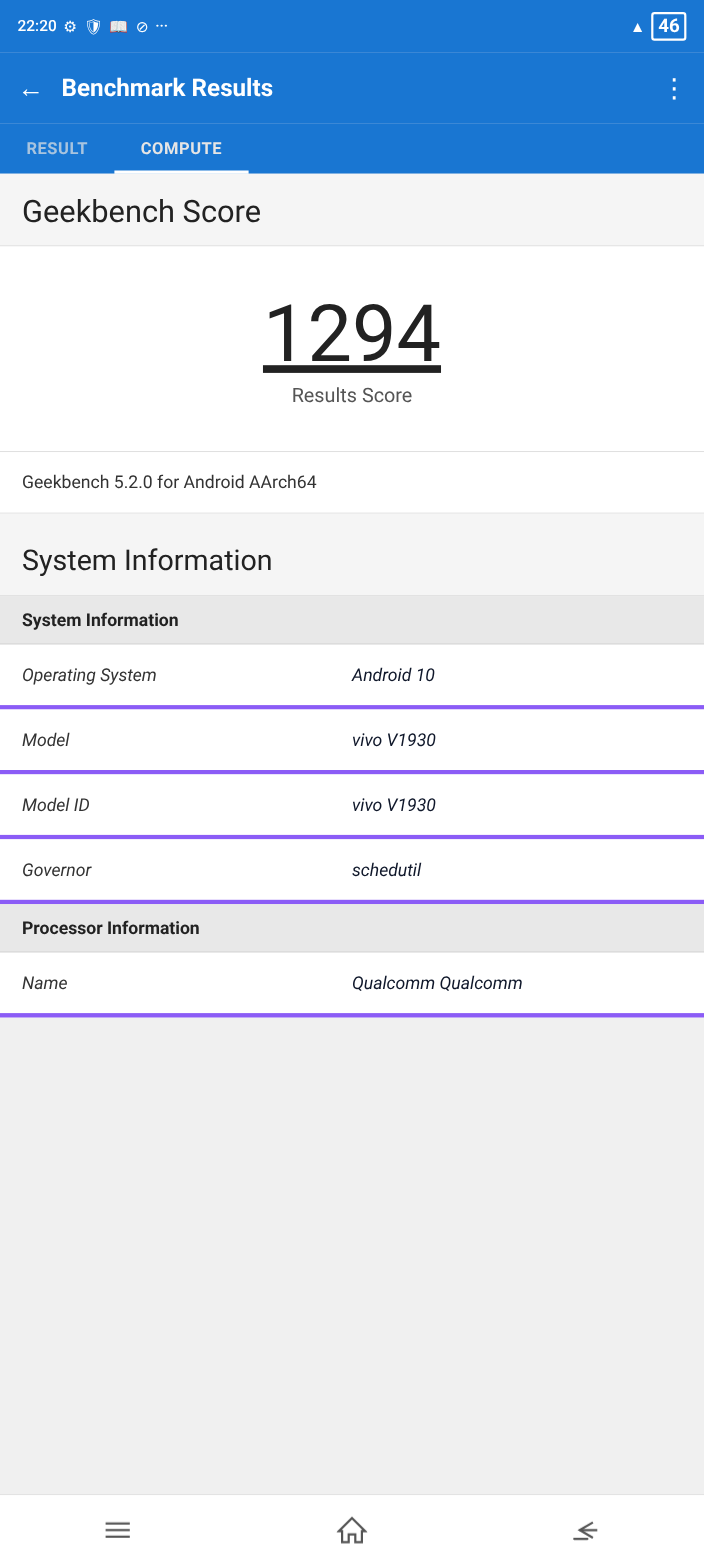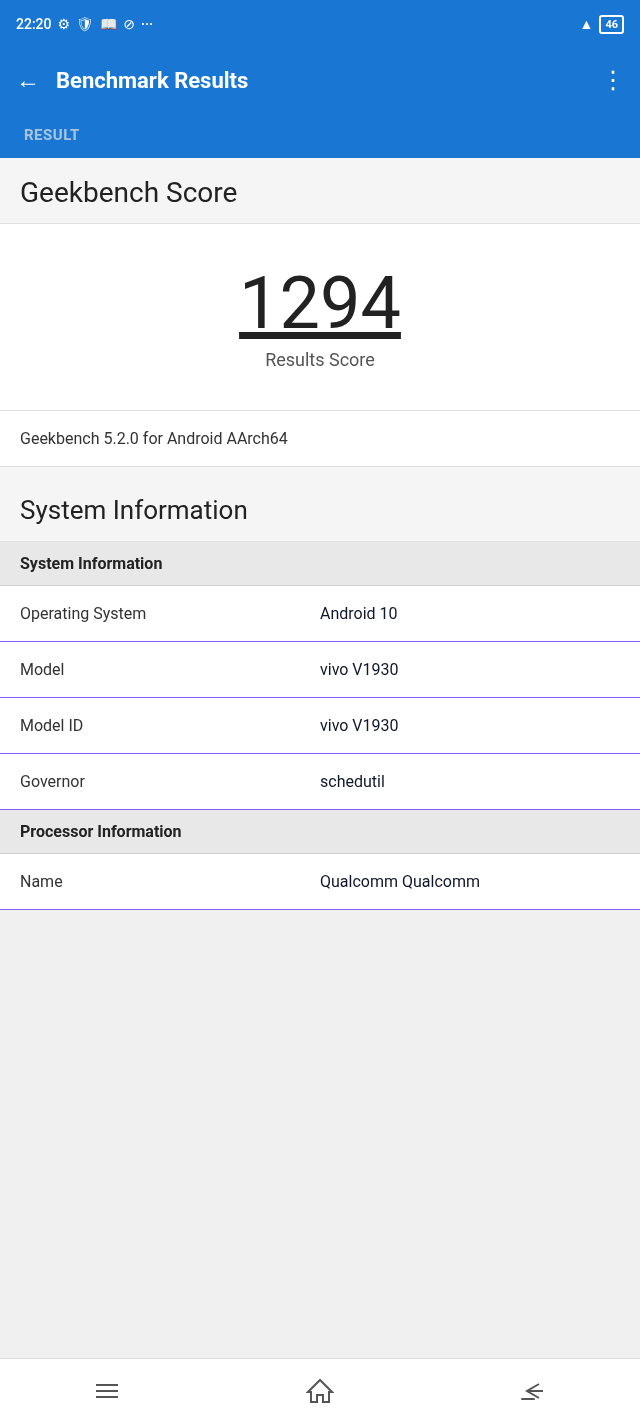--- a/index.html
+++ b/index.html
@@ -31,21 +31,21 @@
     }
     .status-right {
       display: flex;
       align-items: center;
       gap: 6px;
     }
     .battery-box {
       border: 2px solid white;
       border-radius: 3px;
       padding: 1px 4px;
-      font-size: 11px;
+      font-size: 17px;
       font-weight: bold;
       position: relative;
     }
 
     
     .app-bar {
       background: #1976d2;
       color: white;
       height: 64px;
       display: flex;
@@ -169,21 +169,22 @@
       font-size: 16px;
       font-weight: bold;
       color: #222;
     }
 
     .table-row {
       background: white;
       display: flex;
       align-items: center;
       padding: 18px 20px;
-      border-bottom: 1px solid #8b5cf6;
+      border-bottom: 4px solid #8b5cf6;
+      font-style: italic;
     }
     .table-row-label {
       font-size: 16px;
       color: #333;
       flex: 1;
     }
     .table-row-value {
       font-size: 16px;
       color: #0f172a;
       flex: 1;
@@ -257,20 +258,21 @@
 </div>
 
 <div class="app-bar">
   <span class="back-arrow">←</span>
   <span class="app-bar-title">Benchmark Results</span>
   <span class="more-vert">⋮</span>
 </div>
 
 <div class="tab-bar">
   <div class="tab">RESULT</div>
+  <div class="tab active">COMPUTE</div>
 </div>
 
 <div class="content">
 
   <div class="section-header">
     <span class="section-header-title">Geekbench Score</span>
   </div>
 
   <div class="score-card">
     <span class="score-number">1294</span>

